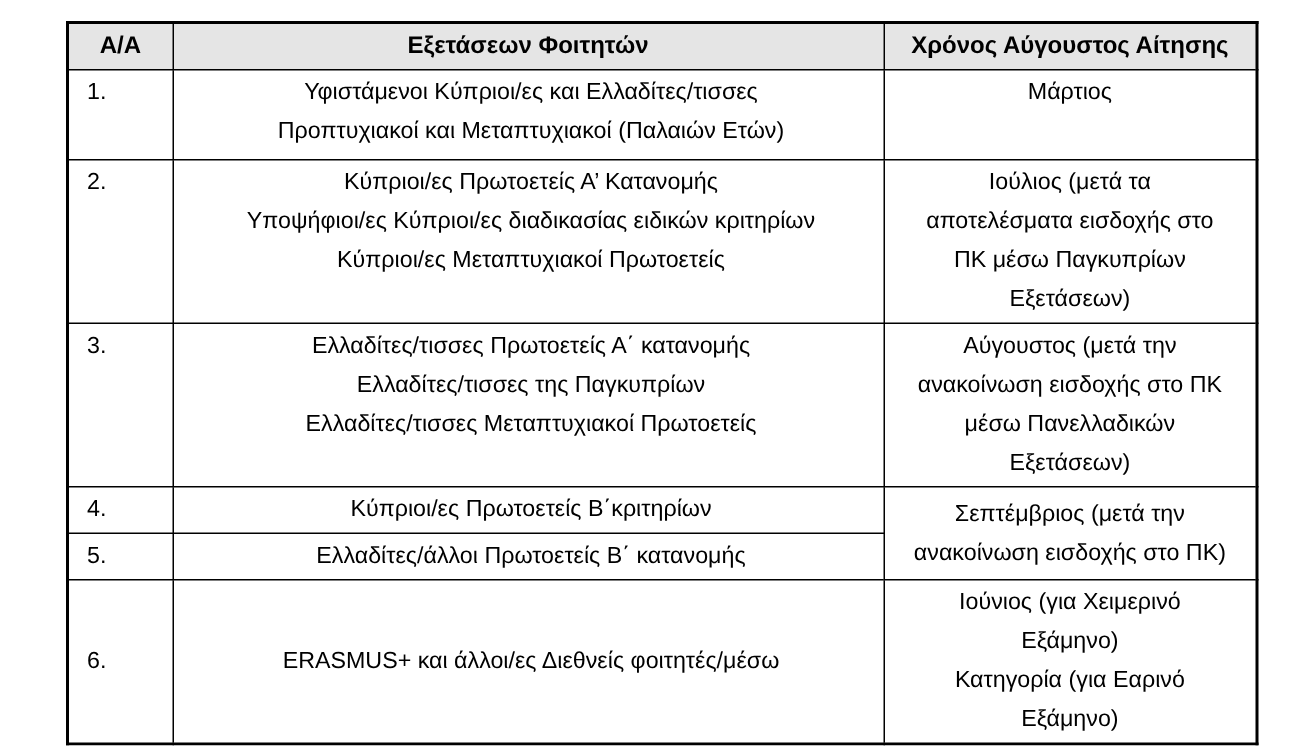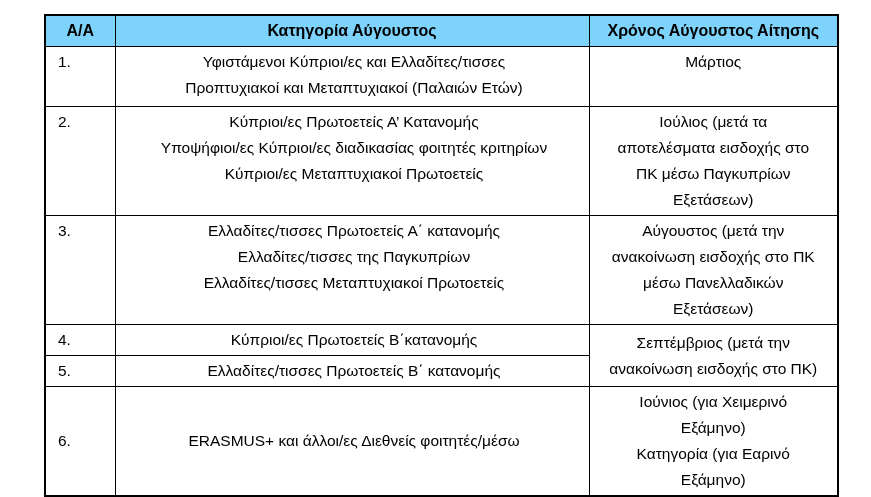--- a/index.html
+++ b/index.html
@@ -29,21 +29,21 @@
     border: 2px solid #000000;
   }
   table.doc-table th,
   table.doc-table td {
     border: 1.5px solid #000000;
     font-size: 15.5px;
     line-height: 26px;
     overflow: hidden;
   }
   table.doc-table th {
-    background: #7dd3fc;
+    background: #e5e5e5;
     font-weight: bold;
     font-size: 16px;
     text-align: center;
     padding: 1px 4px;
     height: 28px;
   }
   td.num {
     text-align: left;
     vertical-align: top;
     padding: 2px 2px 2px 12px;
@@ -71,60 +71,60 @@
   <div class="tbl-wrap">
     <table class="doc-table">
       <colgroup>
         <col style="width:70px">
         <col style="width:474px">
         <col style="width:249px">
       </colgroup>
       <thead>
         <tr style="height:28px">
           <th>Α/Α</th>
-          <th>Κατηγορία Αύγουστος</th>
+          <th>Εξετάσεων Φοιτητών</th>
           <th>Χρόνος Αύγουστος Αίτησης</th>
         </tr>
       </thead>
       <tbody>
         <tr style="height:60px">
           <td class="num">1.</td>
           <td class="cat">Υφιστάμενοι Κύπριοι/ες και Ελλαδίτες/τισσες
 Προπτυχιακοί και Μεταπτυχιακοί (Παλαιών Ετών)</td>
           <td class="time">Μάρτιος</td>
         </tr>
         <tr style="height:105px">
           <td class="num">2.</td>
           <td class="cat">Κύπριοι/ες Πρωτοετείς Α’ Κατανομής
-Υποψήφιοι/ες Κύπριοι/ες διαδικασίας φοιτητές κριτηρίων
+Υποψήφιοι/ες Κύπριοι/ες διαδικασίας ειδικών κριτηρίων
 Κύπριοι/ες Μεταπτυχιακοί Πρωτοετείς</td>
           <td class="time">Ιούλιος (μετά τα
 αποτελέσματα εισδοχής στο
 ΠΚ μέσω Παγκυπρίων
 Εξετάσεων)</td>
         </tr>
         <tr style="height:105px">
           <td class="num">3.</td>
           <td class="cat">Ελλαδίτες/τισσες Πρωτοετείς Α΄ κατανομής
 Ελλαδίτες/τισσες της Παγκυπρίων
 Ελλαδίτες/τισσες Μεταπτυχιακοί Πρωτοετείς</td>
           <td class="time">Αύγουστος (μετά την
 ανακοίνωση εισδοχής στο ΠΚ
 μέσω Πανελλαδικών
 Εξετάσεων)</td>
         </tr>
         <tr style="height:30px">
           <td class="num">4.</td>
-          <td class="cat">Κύπριοι/ες Πρωτοετείς Β΄κατανομής</td>
+          <td class="cat">Κύπριοι/ες Πρωτοετείς Β΄κριτηρίων</td>
           <td class="time v-mid" rowspan="2">Σεπτέμβριος (μετά την
 ανακοίνωση εισδοχής στο ΠΚ)</td>
         </tr>
         <tr style="height:30px">
           <td class="num">5.</td>
-          <td class="cat">Ελλαδίτες/τισσες Πρωτοετείς Β΄ κατανομής</td>
+          <td class="cat">Ελλαδίτες/άλλοι Πρωτοετείς Β΄ κατανομής</td>
         </tr>
         <tr style="height:103px">
           <td class="num v-mid">6.</td>
           <td class="cat v-mid">ERASMUS+ και άλλοι/ες Διεθνείς φοιτητές/μέσω</td>
           <td class="time v-mid">Ιούνιος (για Χειμερινό
 Εξάμηνο)
 Κατηγορία (για Εαρινό
 Εξάμηνο)</td>
         </tr>
       </tbody>

